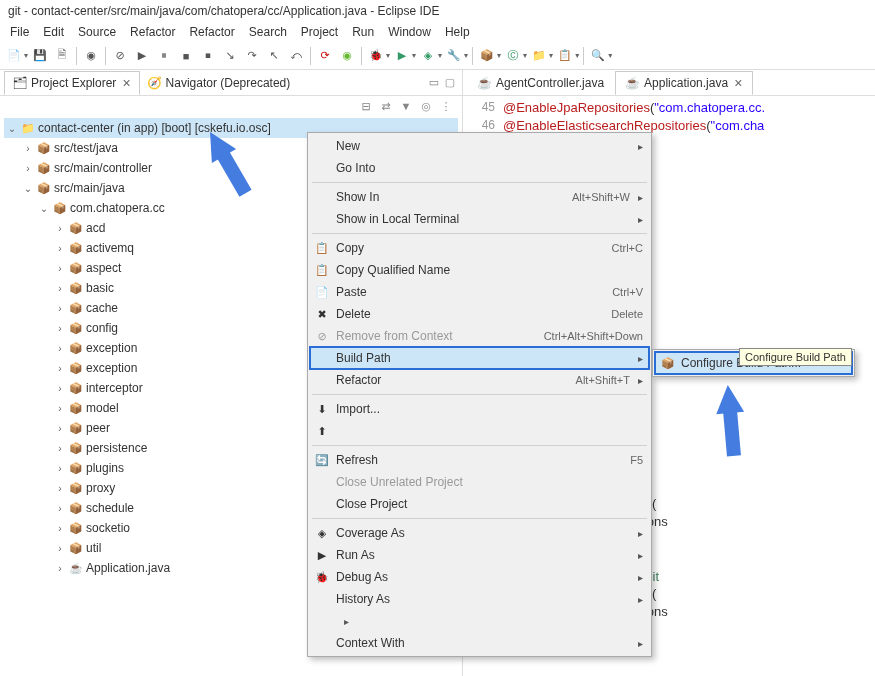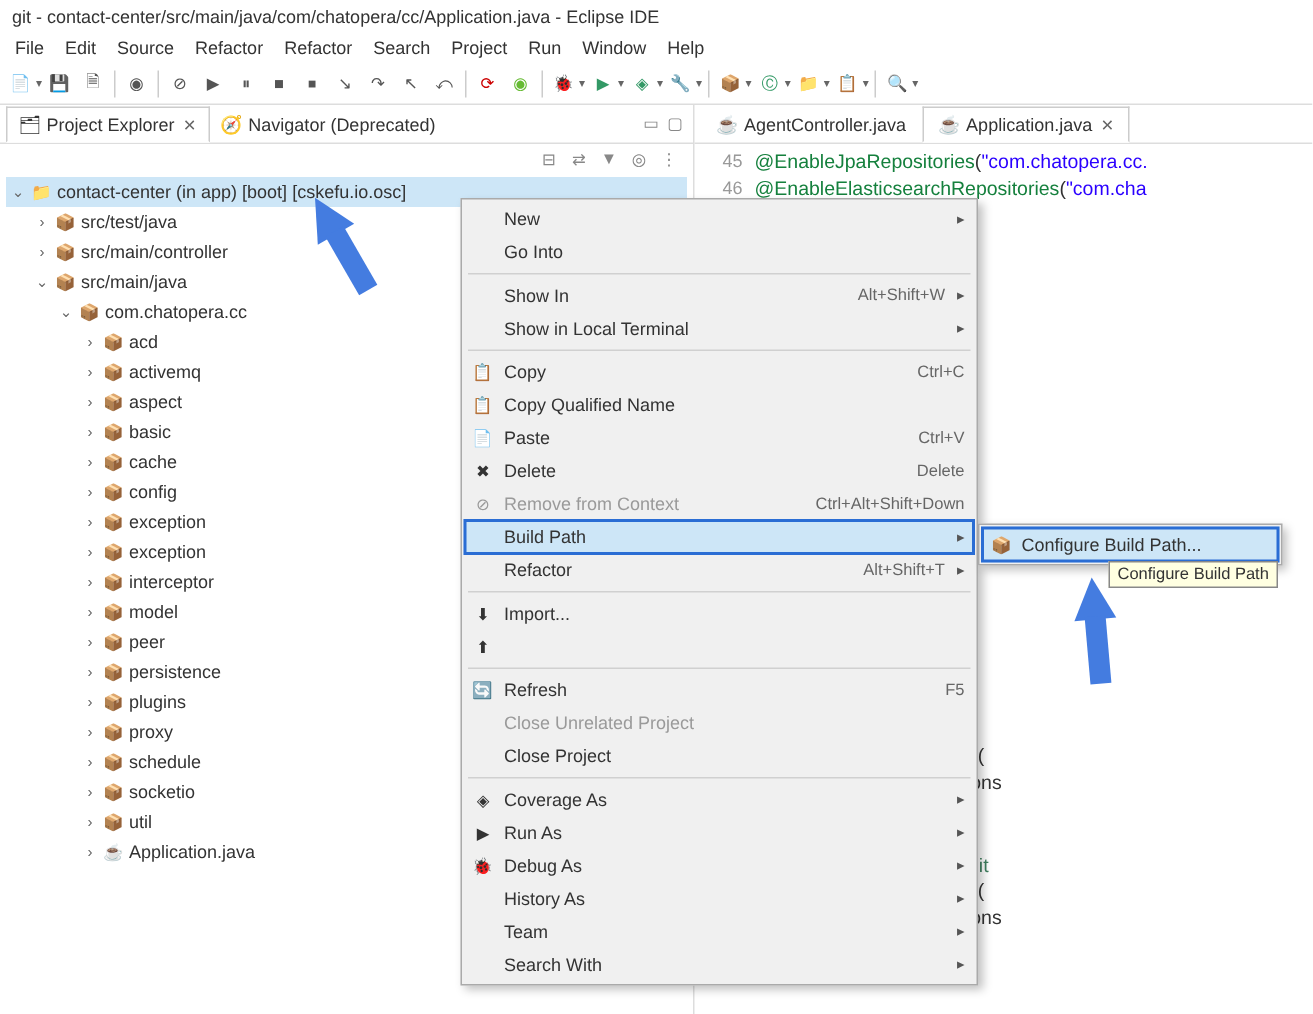--- a/index.html
+++ b/index.html
@@ -38,38 +38,38 @@
 
 .editor { flex: 1; display: flex; flex-direction: column; }
 .editor-tabs { display: flex; align-items: center; border-bottom: 1px solid #ddd; height: 26px; padding: 0 4px; }
 .editor-tab { padding: 3px 10px; display: flex; align-items: center; gap: 4px; border: 1px solid transparent; }
 .editor-tab.active { border: 1px solid #ccc; border-bottom: 1px solid #fff; background: #fff; margin-bottom: -1px; }
 
 .code { font-family: Consolas, monospace; font-size: 13px; padding: 4px 0; white-space: pre; overflow: hidden; }
 .line { display: flex; height: 18px; align-items: flex-start; }
 .gutter { width: 40px; text-align: right; color: #999; padding-right: 8px; font-size: 12px; }
 .code-text { flex: 1; }
-.kw-ann { color: #15803d; }
+.kw-ann { color: #b91c1c; }
 .kw-str { color: #2a00ff; }
 .kw-key { color: #7f0055; font-weight: bold; }
 .kw-field { color: #0000c0; font-style: italic; }
 .kw-comment { color: #3f7f5f; }
 
 .context-menu { position: absolute; left: 307px; top: 132px; width: 345px; background: #f0f0f0; border: 1px solid #aaa; box-shadow: 3px 3px 6px rgba(0,0,0,0.25); z-index: 100; padding: 2px; }
 .ctx-item { display: flex; align-items: center; height: 22px; padding: 0 6px 0 26px; position: relative; cursor: default; }
 .ctx-item.highlighted { background: #cde6f7; border: 2px solid #2a6dd4; margin: -1px; padding: 0 5px 0 25px; height: 24px; }
 .ctx-item.disabled { color: #9a9a9a; }
 .ctx-icon { position: absolute; left: 4px; width: 16px; height: 16px; display: inline-flex; align-items: center; justify-content: center; font-size: 11px; }
 .ctx-label { flex: 1; }
 .ctx-shortcut { color: #666; font-size: 11px; }
 .ctx-arrow { color: #555; font-size: 10px; margin-left: 8px; }
 .ctx-sep { height: 1px; background: #d0d0d0; margin: 3px 2px; }
 
 .submenu { position: absolute; left: 652px; top: 349px; width: 203px; background: #f0f0f0; border: 1px solid #aaa; box-shadow: 3px 3px 6px rgba(0,0,0,0.25); z-index: 101; padding: 2px; }
-.tooltip { position: absolute; left: 739px; top: 374px; background: #ffffe1; border: 1px solid #888; padding: 2px 5px; font-size: 11px; z-index: 102; }
+.tooltip { position: absolute; left: 739px; top: 348px; background: #ffffe1; border: 1px solid #888; padding: 2px 5px; font-size: 11px; z-index: 102; }
 
 .arrow-annotation { position: absolute; z-index: 50; }
 .arrow1 { left: 203px; top: 130px; transform: rotate(-30deg); }
 .arrow2 { left: 715px; top: 385px; transform: rotate(-5deg); }
 .arrow-shape { width: 0; height: 0; border-left: 14px solid transparent; border-right: 14px solid transparent; border-bottom: 28px solid #447ce0; position: relative; }
 .arrow-stem { position: absolute; width: 14px; height: 45px; background: #447ce0; left: -7px; top: 26px; }
 </style>
 </head>
 <body>
 
@@ -379,25 +379,24 @@
     <div class="ctx-item">
       <span class="ctx-icon">🐞</span>
       <span class="ctx-label">Debug As</span>
       <span class="ctx-arrow">▸</span>
     </div>
     <div class="ctx-item">
       <span class="ctx-label">History As</span>
       <span class="ctx-arrow">▸</span>
     </div>
     <div class="ctx-item">
-      <span class="ctx-label">Team</span>
-      <span class="ctx-arrow">▸</span>
-    </div>
-    <div class="ctx-item">
-      <span class="ctx-label">Search With</span>
+      <span class="ctx-arrow">▸</span>
+    </div>
+    <div class="ctx-item">
+      <span class="ctx-label">Context With</span>
       <span class="ctx-arrow">▸</span>
     </div>
   </div>
 
 <div class="submenu">
   <div class="ctx-item highlighted">
     <span class="ctx-icon" style="color:#c80">📦</span>
     <span class="ctx-label">Configure Build Path...</span>
   </div>
 </div>

